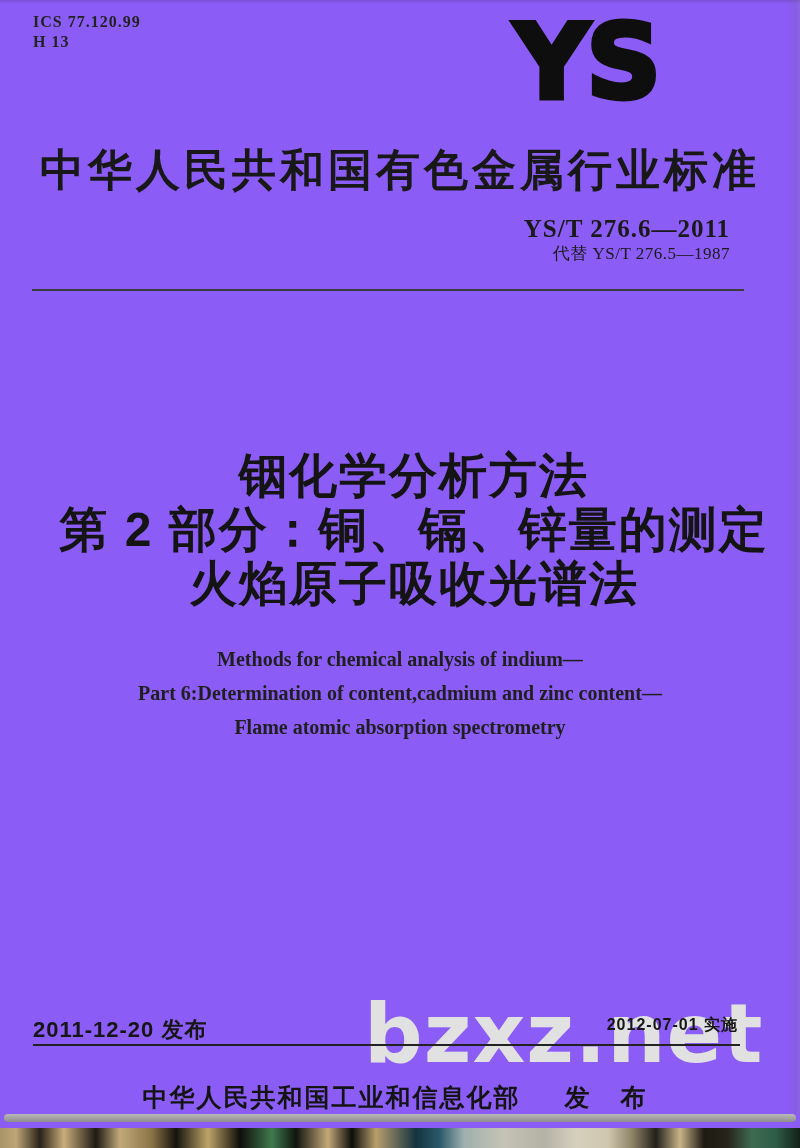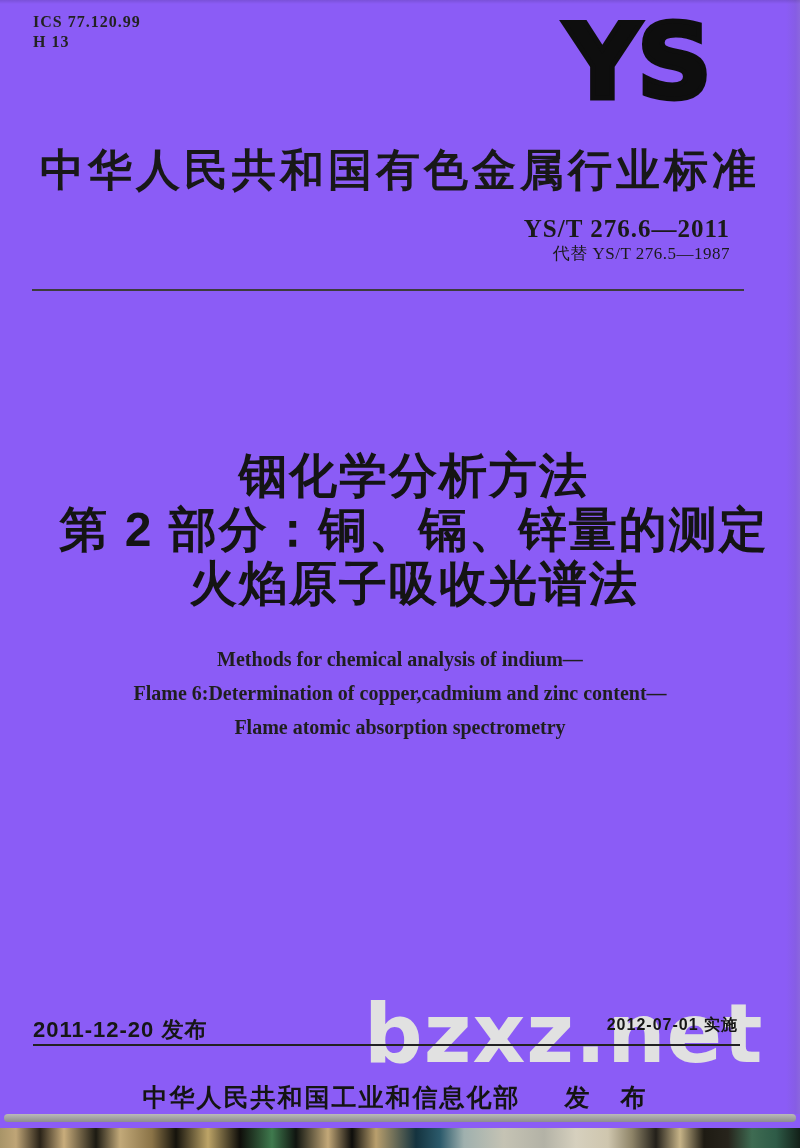--- a/index.html
+++ b/index.html
@@ -27,21 +27,21 @@
 
   .meta {
     position:absolute; left:33px; top:12px;
     font-family:"Liberation Serif", serif;
     font-weight:bold; font-size:16px; line-height:20px;
     letter-spacing:1px; color:#222;
   }
 
   .logo {
     position:absolute; left:514px; top:10px; width:195px; height:108px;
-    text-align:right;
+    text-align:left;
     font-family:"DejaVu Sans", sans-serif;
     font-weight:bold; font-size:104px; line-height:104px;
     letter-spacing:-3px; color:#0e0e0e;
     -webkit-text-stroke:5px #0e0e0e;
   }
 
   .heading {
     position:absolute; top:141px; left:0; width:100%;
     text-align:center;
     font-size:44px; font-weight:bold; letter-spacing:4px;
@@ -146,21 +146,21 @@
   <div class="rule-1"></div>
 
   <div class="title-cn">
     <div>铟化学分析方法</div>
     <div>第 2 部分：铜、镉、锌量的测定</div>
     <div>火焰原子吸收光谱法</div>
   </div>
 
   <div class="title-en">
     <div>Methods for chemical analysis of indium—</div>
-    <div>Flame 6:Determination of copper,cadmium and zinc content—</div>
+    <div>Part 6:Determination of content,cadmium and zinc content—</div>
     <div>Flame atomic absorption spectrometry</div>
   </div>
 
   <div class="watermark">bzxz.net</div>
 
   <div class="date-issue">2011-12-20 发布</div>
   <div class="date-impl">2012-07-01 实施</div>
 
   <div class="rule-2"></div>
 

